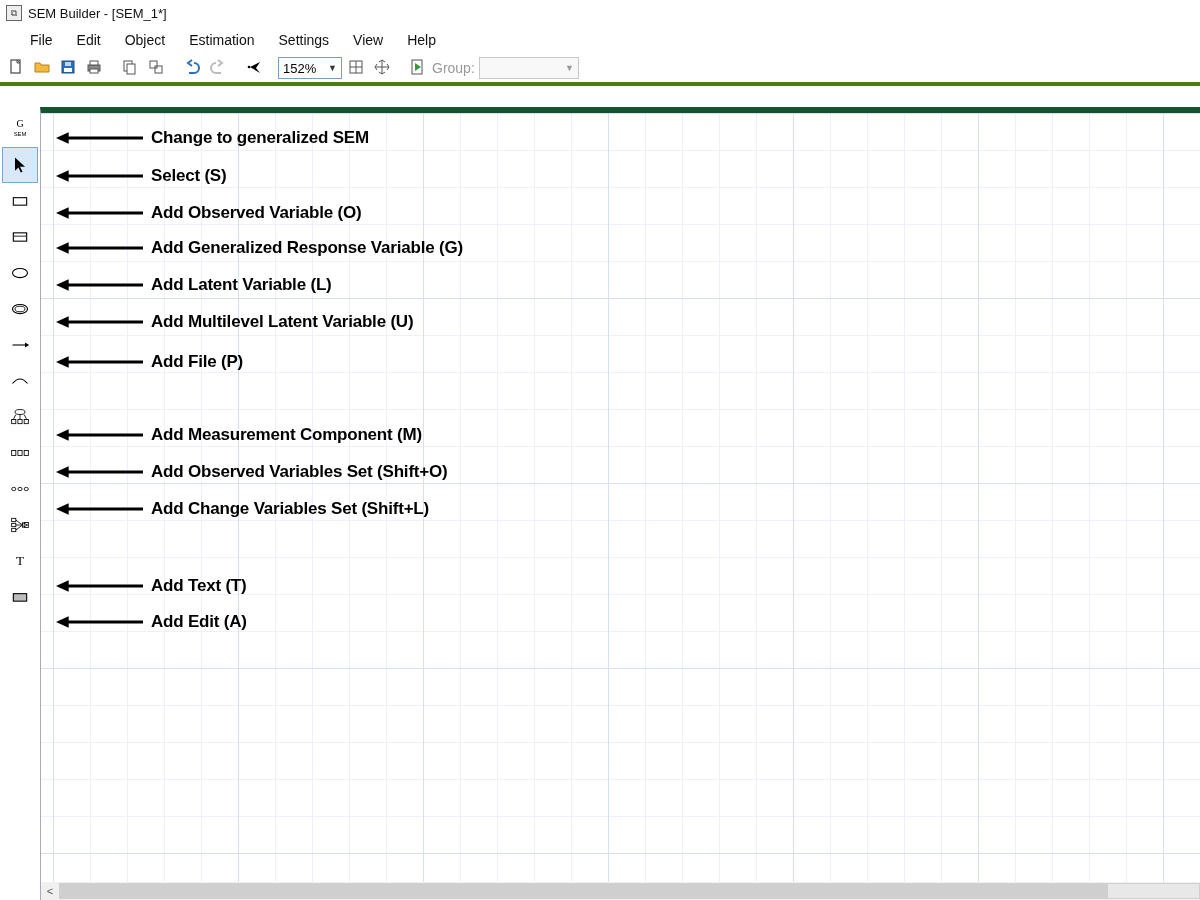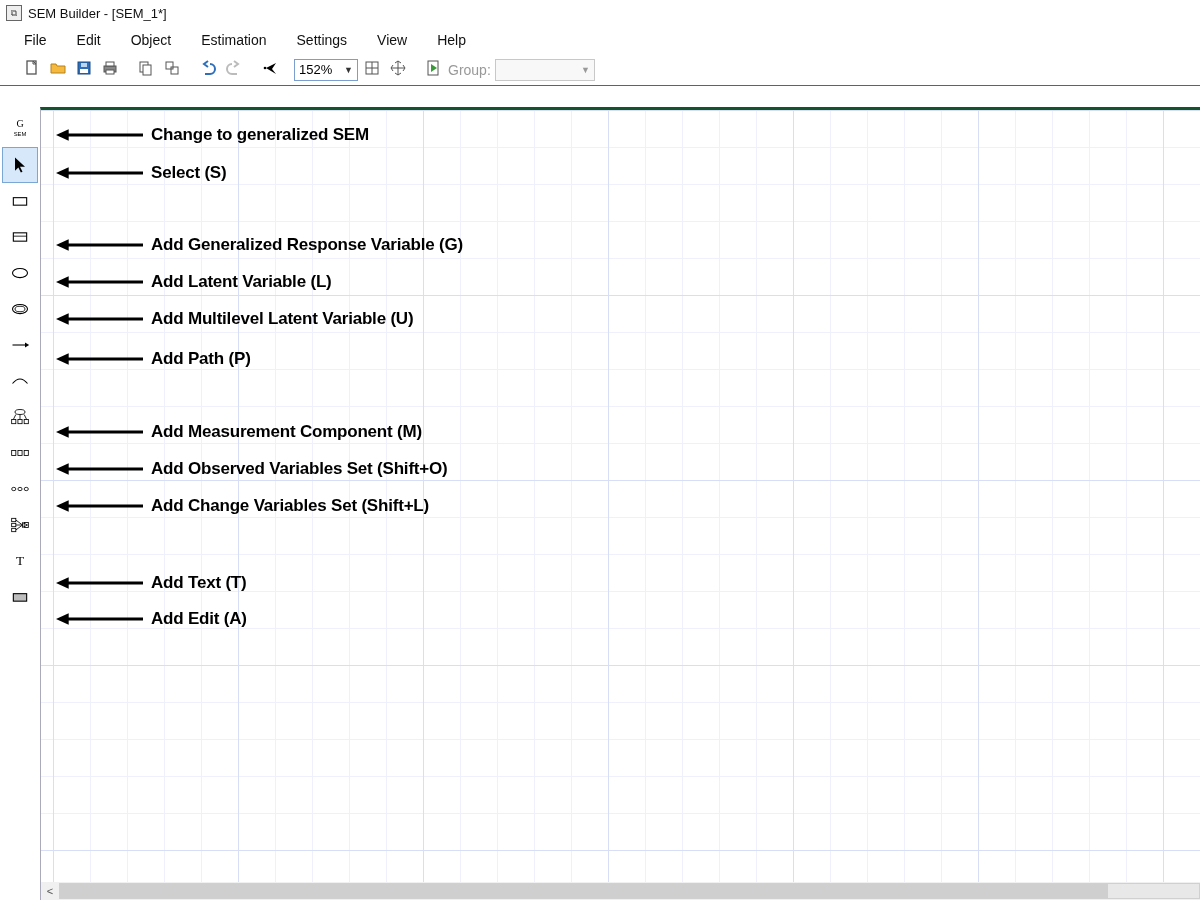--- a/index.html
+++ b/index.html
@@ -1,37 +1,37 @@
 <!DOCTYPE html>
 <html><head>
 <meta charset="utf-8">
 <style>
   * { box-sizing: border-box; margin: 0; padding: 0; }
   html, body { width: 1200px; height: 900px; font-family: "Segoe UI", Tahoma, sans-serif; font-size: 13px; background: #fff; overflow: hidden; }
   .window { width: 1200px; height: 900px; display: flex; flex-direction: column; background: #fff; }
   .titlebar { display: flex; align-items: center; gap: 6px; padding: 3px 6px; height: 26px; }
   .app-icon { width: 16px; height: 16px; border: 1px solid #666; display:flex; align-items:center; justify-content:center; font-size:9px; color:#444; background:#eee; }
   .title { font-size: 13px; color: #111; text-align: center; }
-  .menubar { display: flex; gap: 6px; padding: 2px 12px; height: 28px; align-items:center; }
+  .menubar { display: flex; gap: 0; padding: 2px 18px; height: 28px; align-items:center; }
   .menu-item { padding: 4px 12px; font-size: 14px; color: #111; cursor: default; }
-  .toolbar { display: flex; align-items: center; gap: 2px; padding: 2px 20px; height: 32px; border-bottom: 1px solid #4d7c0f; }
+  .toolbar { display: flex; align-items: center; gap: 2px; padding: 2px 4px; height: 32px; border-bottom: 4px solid #4d7c0f; }
   .tb-btn { width: 24px; height: 24px; display: inline-flex; align-items: center; justify-content: center; color: #333; border: 1px solid transparent; }
   .tb-sep { width: 8px; }
   .zoom-box { width: 64px; height: 22px; border: 1px solid #7a9fcf; display:flex; align-items:center; padding:0 4px; font-size:13px; justify-content:space-between; background:#fff; }
   .zoom-arrow { font-size:9px; color:#333; }
   .group-label { font-size: 14px; color:#999; }
   .group-box { width: 100px; height:22px; border:1px solid #c8c8c8; background:#f8f8f8; margin-left:2px; display:flex; align-items:center; justify-content:flex-end; padding-right:4px; }
   .group-arrow { font-size:9px; color:#999; }
   .gap-strip { height: 20px; background:#fff; }
   .workspace { flex: 1; display: flex; border-top: 1px solid #ffffff; overflow:hidden; }
   .left-tools { width: 40px; background:#fff; display:flex; flex-direction:column; align-items:center; padding-top:4px; gap:0; }
   .tool { width: 36px; height: 36px; display:flex; align-items:center; justify-content:center; color:#000; border:1px solid transparent; }
   .tool.selected { background:#d7e8fa; border:1px solid #7aa7d6; }
   .tool svg { width:20px; height:20px; }
-  .canvas-wrap { flex:1; position:relative; border-left:1px solid #aab; border-top:3px solid #14532d; overflow:hidden; }
+  .canvas-wrap { flex:1; position:relative; border-left:1px solid #aab; border-top:6px solid #14532d; overflow:hidden; }
   .canvas { position:absolute; left:0; top:0; right:0; bottom:18px; background:#fff; }
   
   .canvas::before {
     content:""; position:absolute; inset:0;
     background-image:
       linear-gradient(to right, #d8def6 1px, transparent 1px),
       linear-gradient(to bottom, #d8def6 1px, transparent 1px),
       linear-gradient(to right, #eef1fb 1px, transparent 1px),
       linear-gradient(to bottom, #eef1fb 1px, transparent 1px);
     background-size: 185px 185px, 185px 185px, 37px 37px, 37px 37px;
@@ -273,20 +273,27 @@
                 </svg></div>
             <span class="ann-label">Change to generalized SEM</span>
           </div>
           <div class="ann-row" style="top:52px">
             <div class="arrow"><svg viewBox="0 0 90 20">
                   <line x1="10" y1="10" x2="90" y2="10" stroke="#000" stroke-width="3"></line>
                   <polygon points="1,10 14,4 14,16" fill="#000"></polygon>
                 </svg></div>
             <span class="ann-label">Select (S)</span>
           </div>
+          <div class="ann-row" style="top:89px">
+            <div class="arrow"><svg viewBox="0 0 90 20">
+                  <line x1="10" y1="10" x2="90" y2="10" stroke="#000" stroke-width="3"></line>
+                  <polygon points="1,10 14,4 14,16" fill="#000"></polygon>
+                </svg></div>
+            <span class="ann-label">Add Observed Variable (O)</span>
+          </div>
           <div class="ann-row" style="top:124px">
             <div class="arrow"><svg viewBox="0 0 90 20">
                   <line x1="10" y1="10" x2="90" y2="10" stroke="#000" stroke-width="3"></line>
                   <polygon points="1,10 14,4 14,16" fill="#000"></polygon>
                 </svg></div>
             <span class="ann-label">Add Generalized Response Variable (G)</span>
           </div>
           <div class="ann-row" style="top:161px">
             <div class="arrow"><svg viewBox="0 0 90 20">
                   <line x1="10" y1="10" x2="90" y2="10" stroke="#000" stroke-width="3"></line>
@@ -299,21 +306,21 @@
                   <line x1="10" y1="10" x2="90" y2="10" stroke="#000" stroke-width="3"></line>
                   <polygon points="1,10 14,4 14,16" fill="#000"></polygon>
                 </svg></div>
             <span class="ann-label">Add Multilevel Latent Variable (U)</span>
           </div>
           <div class="ann-row" style="top:238px">
             <div class="arrow"><svg viewBox="0 0 90 20">
                   <line x1="10" y1="10" x2="90" y2="10" stroke="#000" stroke-width="3"></line>
                   <polygon points="1,10 14,4 14,16" fill="#000"></polygon>
                 </svg></div>
-            <span class="ann-label">Add Path (P)</span>
+            <span class="ann-label">Add File (P)</span>
           </div>
           <div class="ann-row" style="top:348px">
             <div class="arrow"><svg viewBox="0 0 90 20">
                   <line x1="10" y1="10" x2="90" y2="10" stroke="#000" stroke-width="3"></line>
                   <polygon points="1,10 14,4 14,16" fill="#000"></polygon>
                 </svg></div>
             <span class="ann-label">Add Observed Variables Set (Shift+O)</span>
           </div>
           <div class="ann-row" style="top:311px">
             <div class="arrow"><svg viewBox="0 0 90 20">

